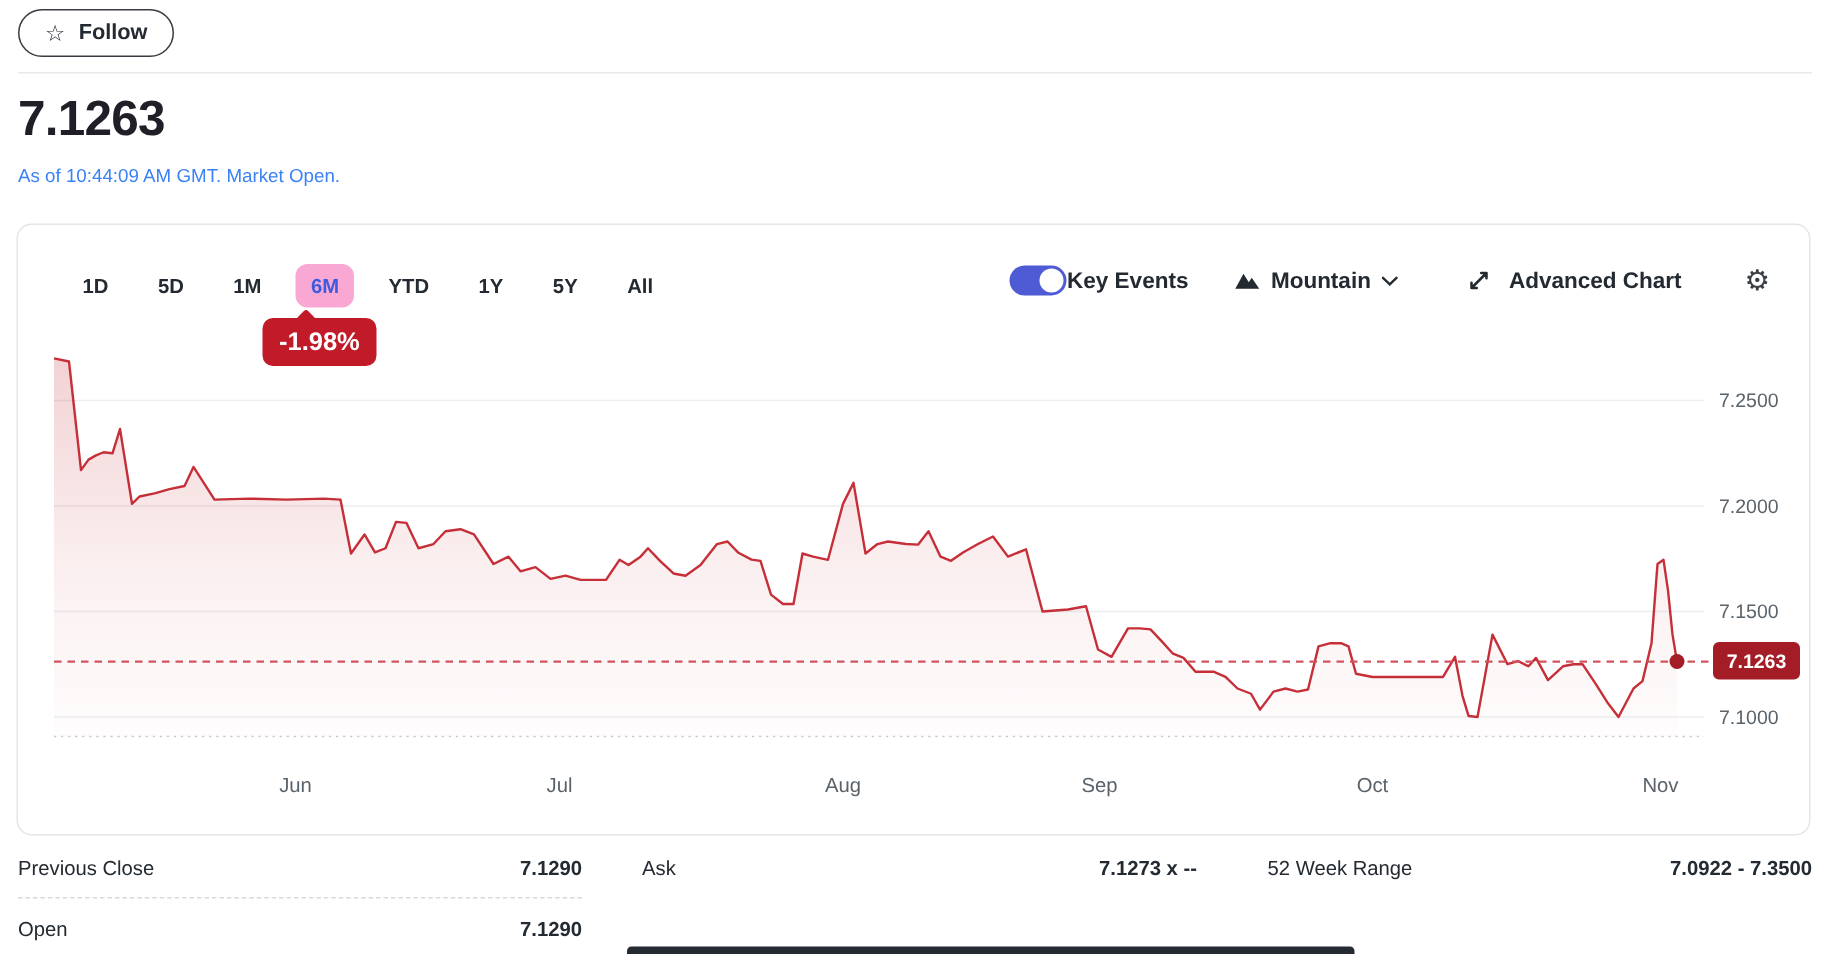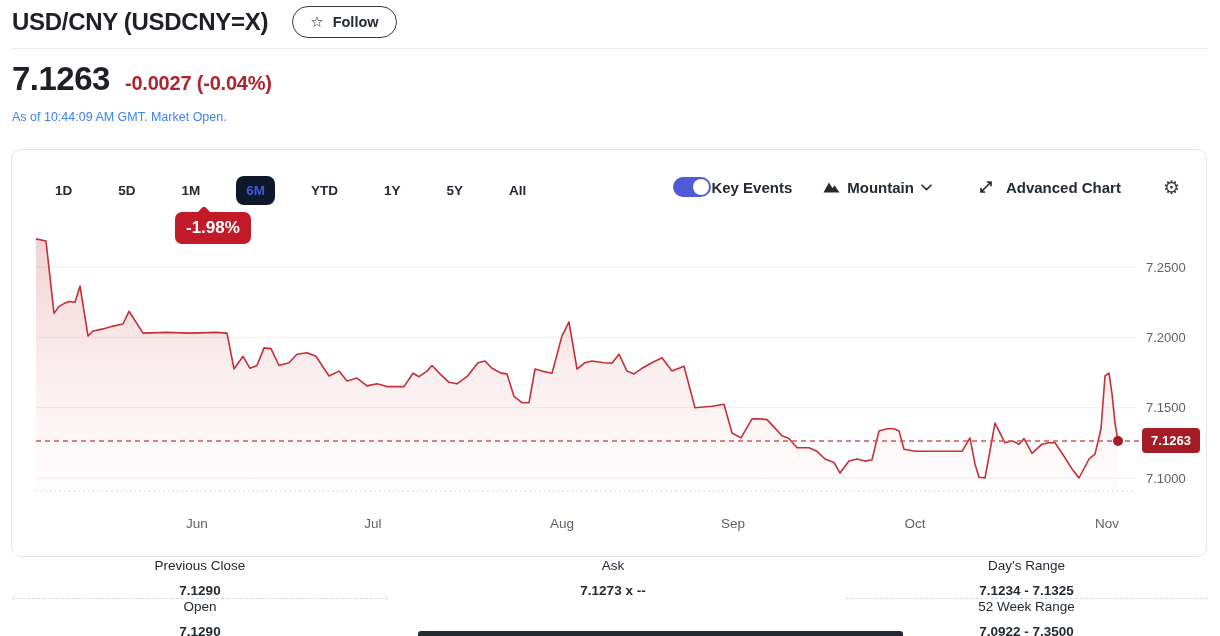--- a/index.html
+++ b/index.html
@@ -22,26 +22,26 @@
   
   .price-row{position:absolute;left:12px;top:60px;display:flex;align-items:baseline;gap:15px;}
   .price{font-size:33px;font-weight:800;color:#201e26;letter-spacing:-0.5px;}
   .change{font-size:20px;font-weight:700;color:#b1232e;letter-spacing:-0.2px;}
   .as-of{position:absolute;left:12px;top:110px;font-size:12.5px;color:#3b82f6;}
   
   .chart-card{
     position:absolute;left:11px;top:149px;width:1196px;height:408px;
     border:1px solid #e2e5e9;border-radius:10px;background:#fff;box-sizing:border-box;
   }
-  .range-tabs{position:absolute;left:33px;top:26px;display:flex;align-items:center;gap:26px;}
+  .range-tabs{position:absolute;left:33px;top:26px;display:flex;align-items:center;gap:13px;}
   .range-tab{
     border:none;background:transparent;padding:7px 10px;border-radius:8px;cursor:pointer;
     font-family:inherit;font-size:13.5px;font-weight:700;color:#232a31;
   }
-  .range-tab.selected{color:#3d5be0;background:#0f172a;}
+  .range-tab.selected{color:#3d5be0;background:#f9a8d4;}
   .range-badge{
     position:absolute;left:163px;top:62px;background:#c11a28;color:#fff;
     font-size:17px;font-weight:700;padding:6px 11px;border-radius:7px;z-index:3;
   }
   .range-badge::before{
     content:"";position:absolute;top:-4px;left:24px;width:10px;height:10px;
     background:#c11a28;transform:rotate(45deg);border-radius:2px;
   }
   .chart-controls{position:absolute;right:26px;top:27px;display:flex;align-items:center;}
   .toggle{
@@ -64,45 +64,43 @@
     position:absolute;left:1130px;top:278px;width:58px;height:25px;
     background:#a31c26;border-radius:4px;color:#fff;font-size:13px;font-weight:700;
     display:flex;align-items:center;justify-content:center;z-index:2;
   }
   
   .stats{position:absolute;left:0;top:558px;width:1220px;}
   .stat-col{position:absolute;top:0;}
   .stat-col.c1{left:12px;width:376px;}
   .stat-col.c2{left:428px;width:370px;}
   .stat-col.c3{left:845px;width:363px;}
-  .stat-row{display:flex;justify-content:space-between;align-items:center;height:40px;font-size:13.5px;flex-direction:column;}
+  .stat-row{display:flex;justify-content:space-between;align-items:center;height:40px;font-size:13.5px;}
   .stat-row.first{border-bottom:1px dashed #d6d9dd;}
   .stat-label{font-weight:400;color:#232a31;}
   .stat-value{font-weight:700;color:#232a31;}
   
   .bottom-partial-bar{
     position:absolute;left:418px;bottom:0;width:485px;height:5px;
     background:#262a33;border-radius:3px 3px 0 0;
   }
 </style>
 </head>
 <body>
 
 <div class="header">
-  <h1 class="page-title">USD/CNY (USDCNY=X)</h1>
   <button class="follow-btn">
     <span class="star-glyph">☆</span>
     <span>Follow</span>
   </button>
 </div>
 <div class="header-divider"></div>
 
 <div class="price-row">
   <span class="price">7.1263</span>
-  <span class="change"><span>-0.0027</span> <span>(-0.04%)</span></span>
 </div>
 <div class="as-of">As of 10:44:09 AM GMT. Market Open.</div>
 
 <section class="chart-card">
 
   <svg id="chart-svg" width="1196" height="408" viewBox="0 0 1196 408">
       <defs>
         <linearGradient id="areaFill" gradientUnits="userSpaceOnUse" x1="0" y1="85" x2="0" y2="341">
           <stop offset="0%" stop-color="rgba(197,48,58,0.22)"></stop>
           <stop offset="55%" stop-color="rgba(197,48,58,0.08)"></stop>
@@ -183,24 +181,20 @@
       <span class="stat-value">7.1290</span>
     </div>
   </div>
   <div class="stat-col c2">
     <div class="stat-row">
       <span class="stat-label">Ask</span>
       <span class="stat-value">7.1273 x --</span>
     </div>
   </div>
   <div class="stat-col c3">
-    <div class="stat-row first">
-      <span class="stat-label">Day's Range</span>
-      <span class="stat-value">7.1234 - 7.1325</span>
-    </div>
     <div class="stat-row">
       <span class="stat-label">52 Week Range</span>
       <span class="stat-value">7.0922 - 7.3500</span>
     </div>
   </div>
 </section>
 
 <div class="bottom-partial-bar"></div>
 
 </body></html>

